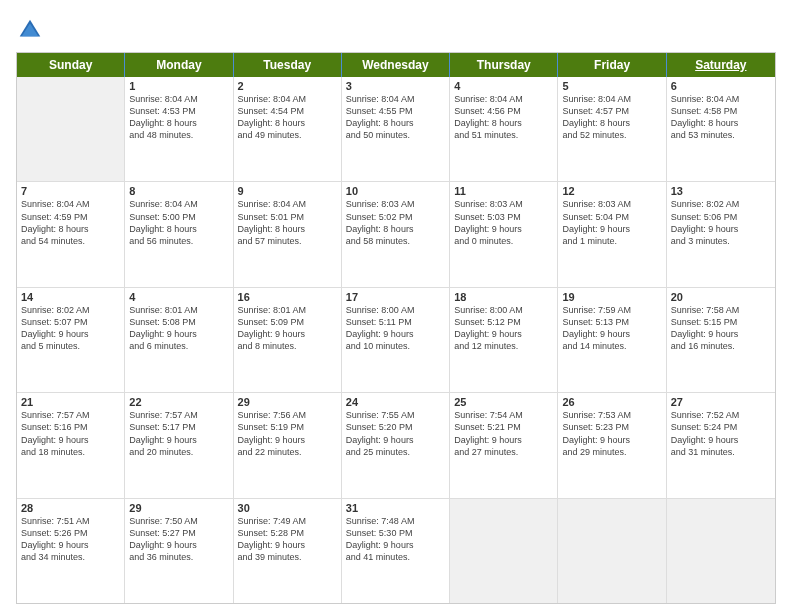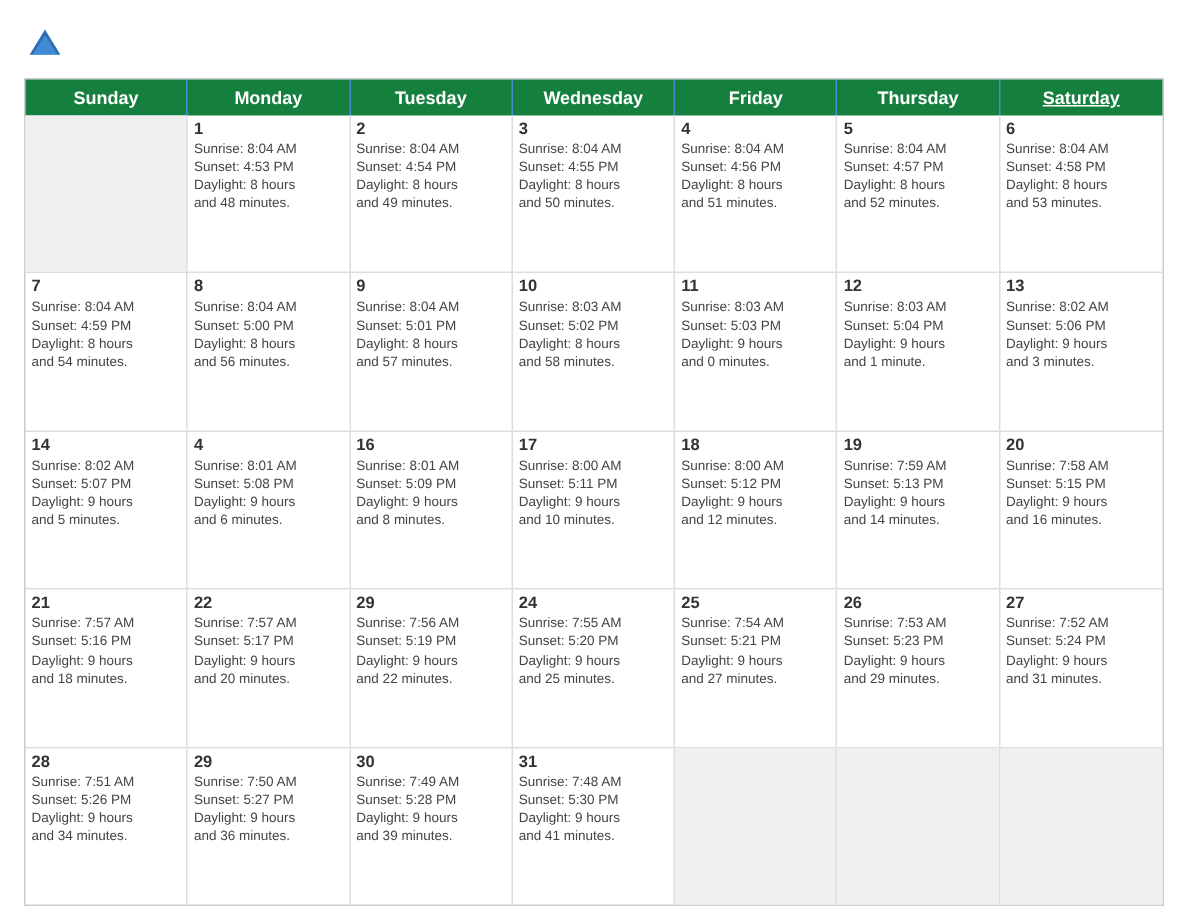--- a/index.html
+++ b/index.html
@@ -61,21 +61,21 @@
     }
     .calendar {
       flex: 1;
       display: flex;
       flex-direction: column;
       border: 1px solid #ccc;
     }
     .cal-header-row {
       display: grid;
       grid-template-columns: repeat(7, 1fr);
-      background: #15803d;
+      background: #4d7c0f;
     }
     .cal-header-cell {
       color: #fff;
       font-size: 12px;
       font-weight: bold;
       text-align: center;
       padding: 5px 2px;
       border-right: 1px solid #4a8dd5;
     }
     .cal-header-cell:last-child { border-right: none; text-decoration: underline; }
@@ -137,22 +137,22 @@
       <div class="cal-subtitle"></div>
     </div>
   </div>
 
   <div class="calendar">
     <div class="cal-header-row">
     <div class="cal-header-cell">Sunday</div>
         <div class="cal-header-cell">Monday</div>
         <div class="cal-header-cell">Tuesday</div>
         <div class="cal-header-cell">Wednesday</div>
+        <div class="cal-header-cell">Thursday</div>
         <div class="cal-header-cell">Friday</div>
-        <div class="cal-header-cell">Thursday</div>
         <div class="cal-header-cell">Saturday</div>
       </div>
     <div class="cal-body">
     <div class="cal-row">
           <div class="cal-cell empty shaded"></div>
           <div class="cal-cell">
             <span class="day-num">1</span>
             <span class="cell-line">Sunrise: 8:04 AM</span>
             <span class="cell-line">Sunset: 4:53 PM</span>
             <span class="cell-line">Daylight: 8 hours</span>

